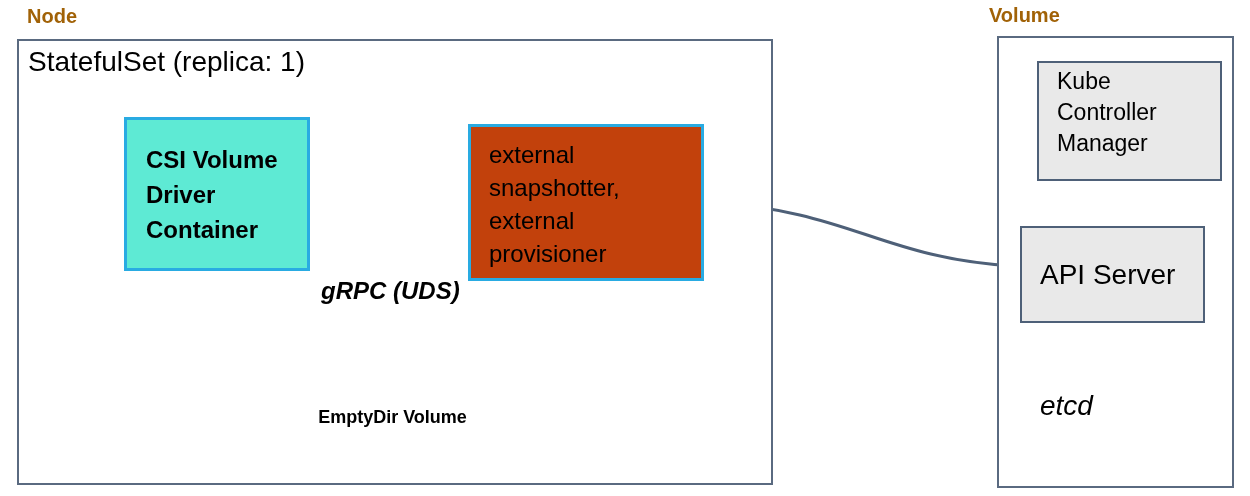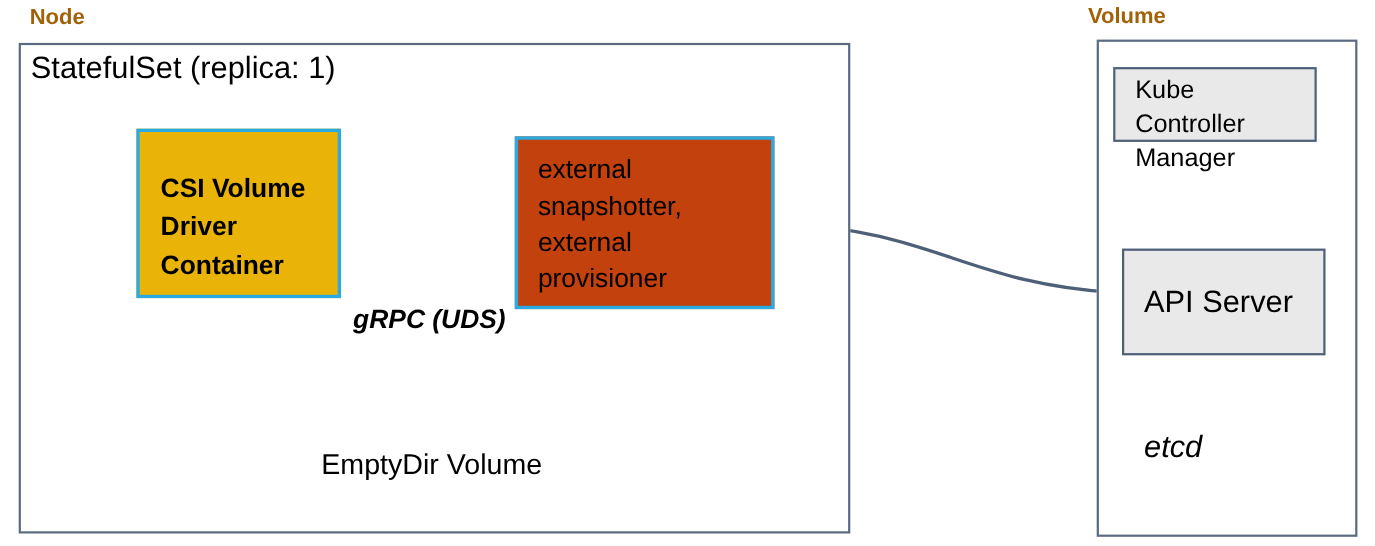--- a/index.html
+++ b/index.html
@@ -33,23 +33,23 @@
     font-weight: 400;
     white-space: nowrap;
   }
   .pod-box {
     border: 3px solid #29abe2;
     box-sizing: border-box;
     font-size: 24px;
     white-space: pre-line;
   }
   .csi-box {
-    background: #eab308;
+    background: #5eead4;
     font-weight: 600;
-    padding: 34px 0 0 19px;
+    padding: 22px 0 0 19px;
     line-height: 35px;
   }
   .sidecar-box {
     background: #c2410c;
     font-weight: 400;
     padding: 11px 0 0 18px;
     line-height: 33px;
   }
   .grpc-label {
     font-size: 24px;
@@ -67,22 +67,22 @@
     line-height: 31px;
     padding: 3px 0 0 18px;
   }
   .api-box {
     font-size: 28px;
     display: flex;
     align-items: center;
     padding-left: 18px;
   }
   .cyl-label {
-    font-size: 26px;
-    font-weight: 400;
+    font-size: 18px;
+    font-weight: 700;
     text-align: center;
   }
   .etcd-label {
     font-size: 28px;
     font-weight: 400;
     font-style: italic;
   }
   svg.layer {
     position: absolute;
     left: 0; top: 0;
@@ -140,21 +140,21 @@
 provisioner</div>
 
   <div class="abs grpc-label" style="left:321px; top:277px;font-style:italic;">gRPC (UDS)</div>
 
   <div class="abs cyl-label" style="left:273px; top:407px; width:239px;">EmptyDir Volume</div>
 
   <div class="abs group-label" style="left:989px; top:4px;">Volume</div>
 
   <div class="abs outline-box" style="left:997px; top:36px; width:237px; height:452px;"></div>
 
-  <div class="abs component-box kcm-box" style="left:1012px; top:61px; width:185px; height:68px;">Kube
+  <div class="abs component-box kcm-box" style="left:1037px; top:61px; width:185px; height:120px;">Kube
 Controller
 Manager</div>
 
   <div class="abs component-box api-box" style="left:1020px; top:226px; width:185px; height:97px;">API Server</div>
 
   <div class="abs etcd-label" style="left:1040px; top:390px;">etcd</div>
 
 </div>
 
 </body></html>

